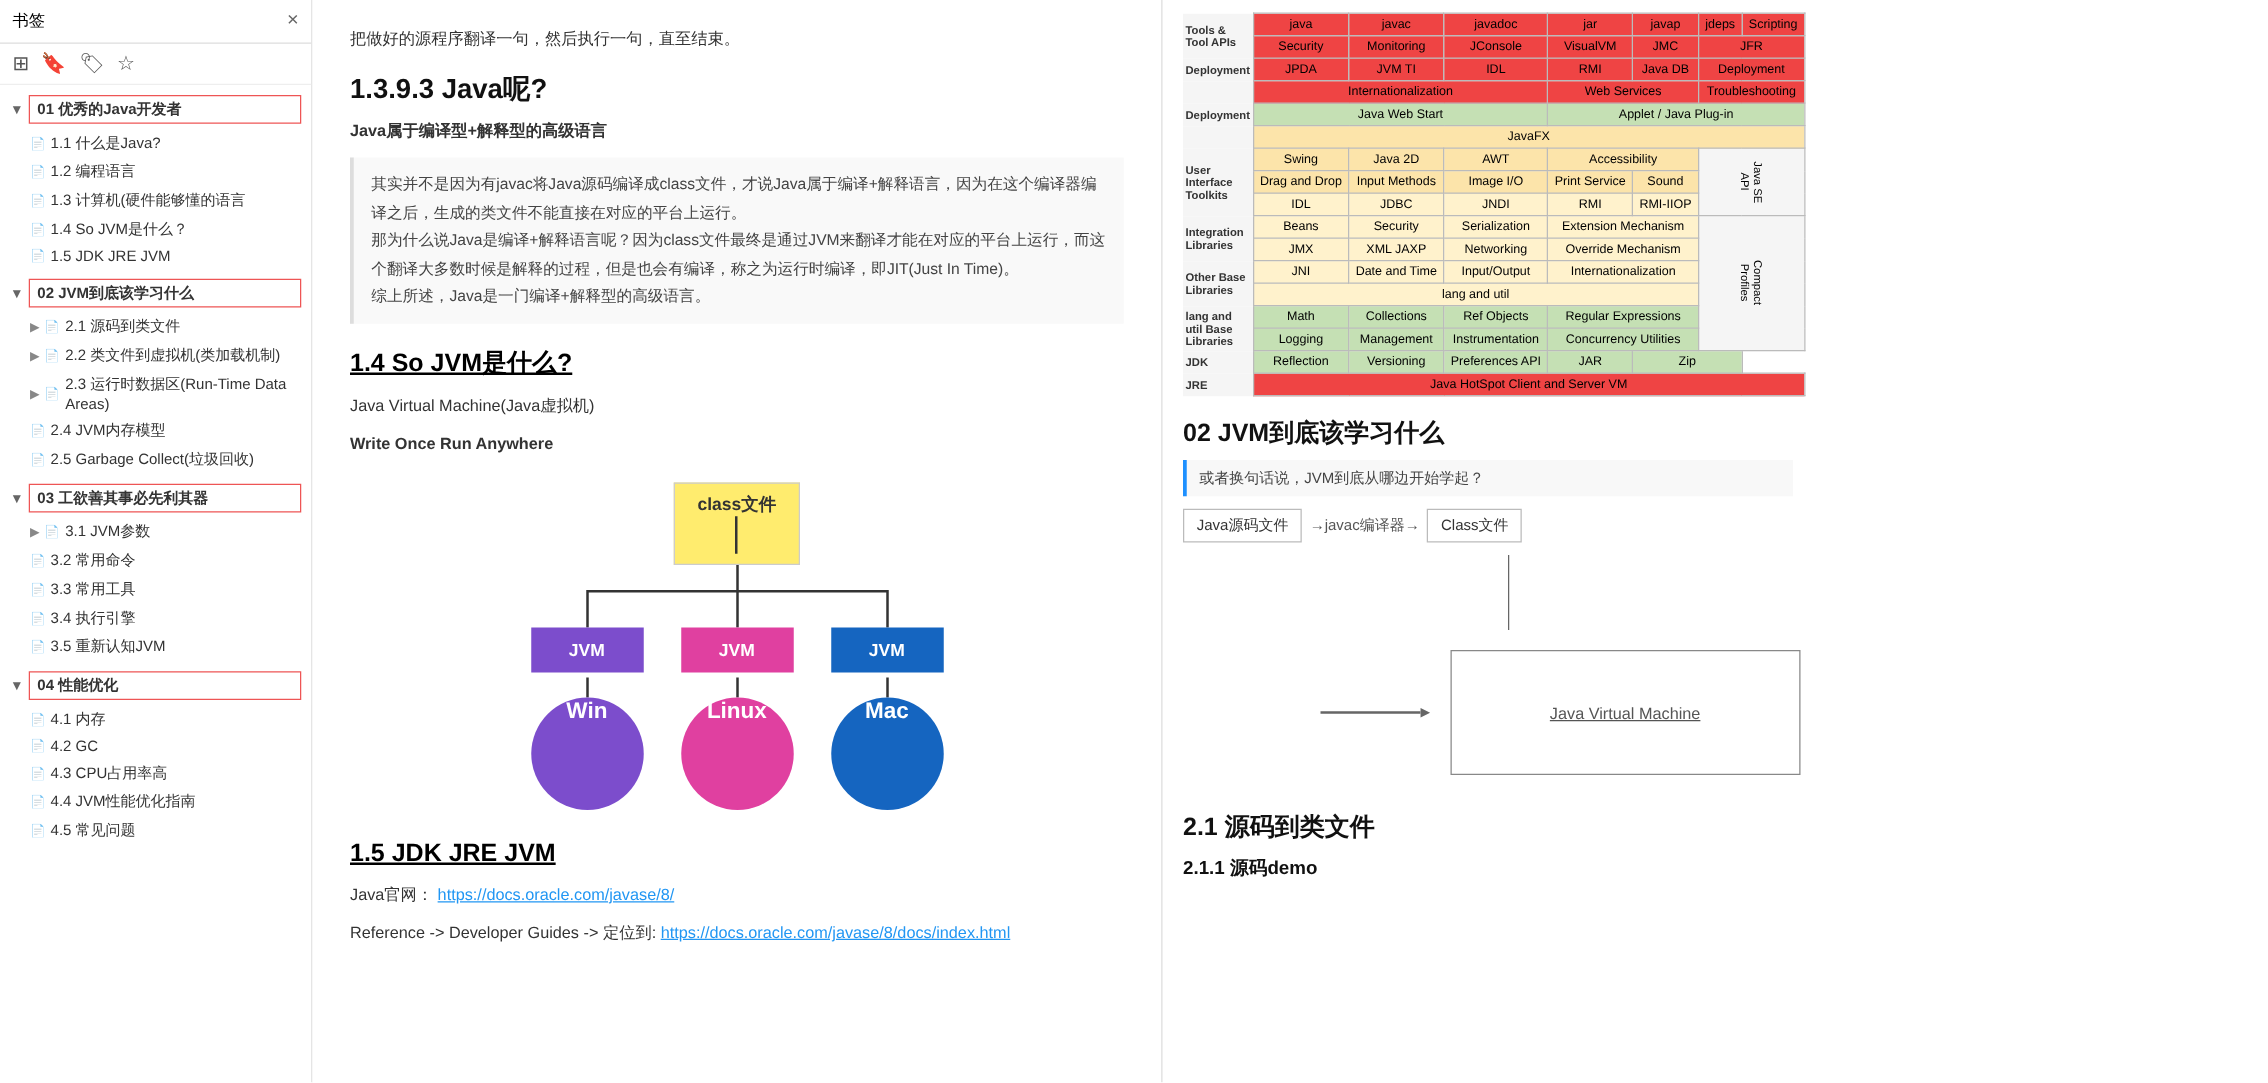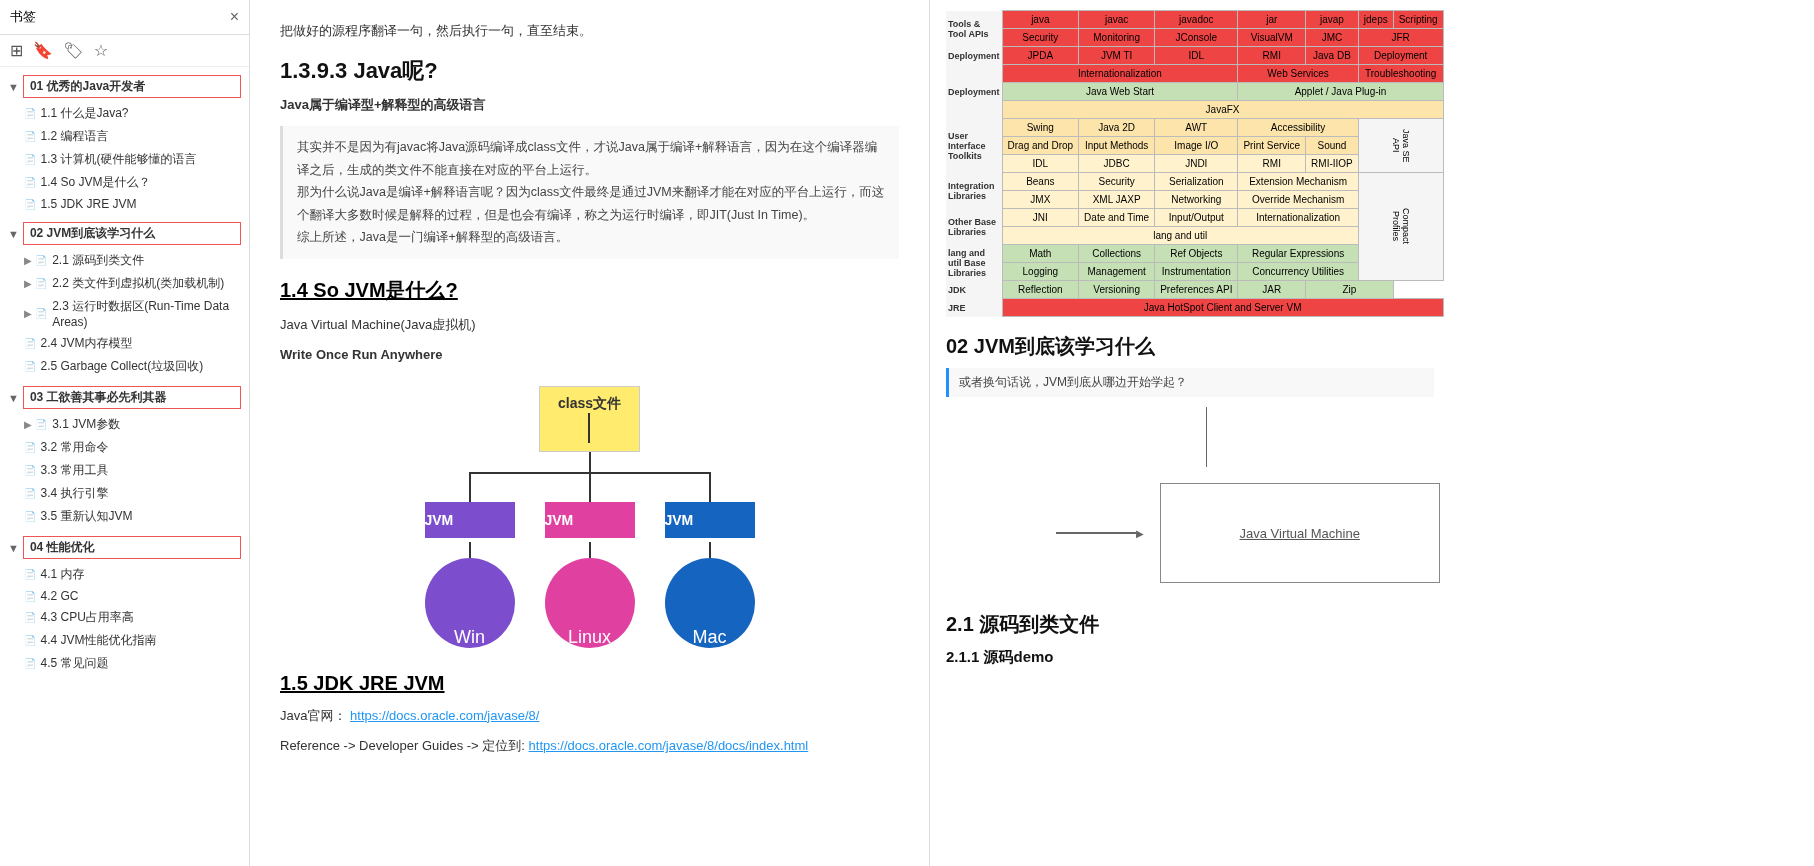--- a/index.html
+++ b/index.html
@@ -116,37 +116,37 @@
       display: flex;
       flex-direction: column;
       align-items: center;
       flex: 1;
     }
     .jvm-circle {
       width: 90px;
       height: 90px;
       border-radius: 50%;
       display: flex;
-      align-items: flex-end;
+      align-items: flex-start;
       justify-content: center;
       font-size: 18px;
-      font-weight: normal;
+      font-weight: bold;
       color: #fff;
       margin-bottom: 4px;
     }
     .jvm-circle.purple { background: #7c4dcc; }
     .jvm-circle.pink { background: #e040a0; }
     .jvm-circle.blue { background: #1565c0; }
     .jvm-box {
       background: #5c6bc0;
       width: 90px;
       height: 36px;
       display: flex;
       align-items: center;
-      justify-content: flex-start;
+      justify-content: center;
       font-size: 14px;
       font-weight: bold;
       color: #fff;
       margin-bottom: 4px;
     }
     .jvm-box.purple { background: #7c4dcc; }
     .jvm-box.pink { background: #e040a0; }
     .jvm-box.blue { background: #1565c0; }
 
     .link { color: #2196F3; text-decoration: underline; cursor: pointer; }
@@ -550,20 +550,25 @@
         </tr>
       </tbody>
     </table>
   </div>
 
   <h2>02 JVM到底该学习什么</h2>
   <div class="blockquote-side">
     <span>或者换句话说，JVM到底从哪边开始学起？</span>
   </div>
 
+  <div class="flow-diagram">
+    <div class="flow-box">Java源码文件</div>
+    <span style="font-size:12px; color:#555;">→javac编译器→</span>
+    <div class="flow-box">Class文件</div>
+  </div>
 
   <div style="display:flex; flex-direction:column; align-items:flex-start; margin: 10px 0 10px 80px;">
     <div style="display:flex; align-items:center; gap:0; margin-left:100px;">
       <div style="width:1px; height:60px; border-right: 1.5px solid #666; margin-left:80px;"></div>
     </div>
     <div style="display:flex; align-items:center; margin-left:30px;">
       <div style="width:80px; height:1.5px; background:#666; margin-right:0;"></div>
       <div style="font-size:10px; color:#666; margin-left:0;">▶</div>
       <div class="jvm-large-box" style="margin:16px;text-decoration:underline;">
         <span>Java Virtual Machine</span>

